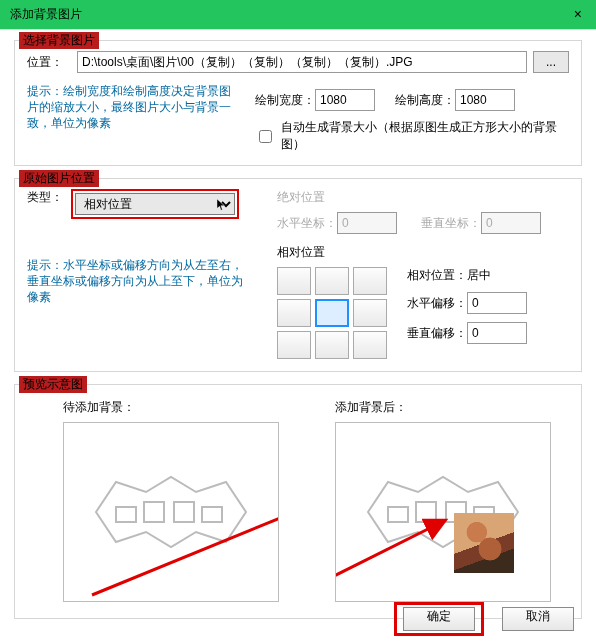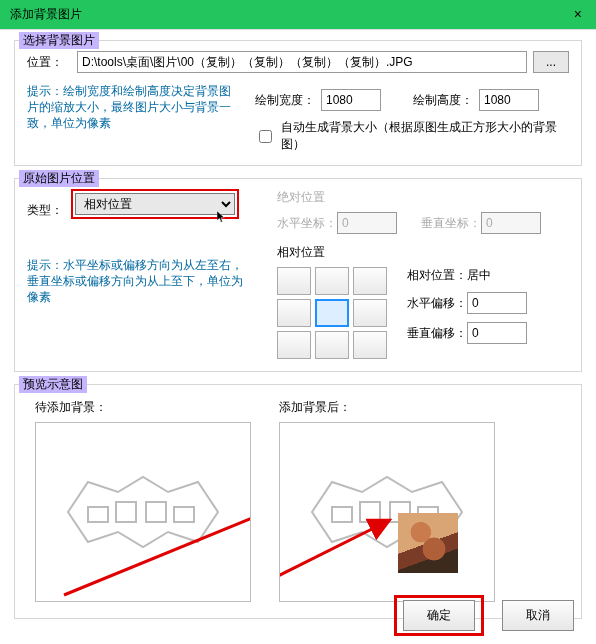--- a/index.html
+++ b/index.html
@@ -33,41 +33,41 @@
   .fieldset {
     border: 1px solid #d6d6d6;
     padding: 10px 12px 12px 12px;
     margin-bottom: 12px;
     position: relative;
   }
   .fieldset .legend {
     position: absolute;
     top: -9px;
     left: 4px;
-    background: #c4b5fd;
+    background: #b91c1c;
     padding: 0 4px;
   }
   .row { display: flex; align-items: center; margin-bottom: 10px; }
   .lbl { min-width: 44px; }
   input[type="text"].txt {
     height: 22px;
     border: 1px solid #999;
     padding: 2px 4px;
     font-size: 12px;
   }
   .path-input { flex: 1; margin: 0 6px; }
   .browse-btn {
     width: 36px; height: 22px;
     border: 1px solid #999;
     background: #e8e8e8;
     display: flex; align-items: center; justify-content: center;
     cursor: pointer;
   }
   .hint { color: #0369a1; line-height: 16px; }
-  .dims-row { display: flex; align-items: center; gap: 6px; margin-top: 6px; }
+  .dims-row { display: flex; align-items: center; gap: 0; margin-top: 6px; }
   .num-input { width: 60px; text-align: left; }
   .checkbox-row { margin-top: 8px; display: flex; align-items: center; gap: 6px; padding-left: 215px; }
   .checkbox-row input { width: 13px; height: 13px; }
 
   .type-select {
     width: 160px; height: 22px;
     border: 1px solid #7a7a7a;
     background: #e8e8e8;
     font-size: 12px;
     padding-left: 4px;
@@ -89,21 +89,21 @@
     border: 1px solid #aaa;
     background: linear-gradient(#fdfdfd,#e9e9e9);
     cursor: pointer;
   }
   .grid9 .cell.sel { border: 2px solid #1e90ff; background: #dceeff; }
   .rel-fields .row { margin-bottom: 8px; }
   .rel-fields .lbl2 { min-width: 60px; }
   .rel-fields .val { min-width: 40px; }
 
   .previews { display: flex; gap: 56px; padding: 4px 8px; }
-  .preview-col { width: 188px; }
+  .preview-col { width: 188px; margin-left: 28px; }
   .preview-col .plabel { margin-bottom: 6px; }
   .preview-box {
     width: 216px; height: 180px;
     border: 1px solid #bdbdbd;
     background: #fff;
     position: relative;
     overflow: hidden;
   }
   
   .logo {
@@ -124,24 +124,24 @@
       linear-gradient(160deg,#d9a574 0 50%, #7a3c26 50% 70%, #3c2a1d 70% 100%);
   }
   .arrow-svg { position: absolute; left: 0; top: 0; width: 100%; height: 100%; pointer-events: none; }
 
   .footer {
     position: absolute;
     bottom: 8px; right: 22px;
     display: flex; align-items: center; gap: 18px;
   }
   .btn {
-    width: 72px; height: 31px;
+    width: 72px; height: 24px;
     border: 1px solid #8a8a8a;
     background: linear-gradient(#fcfcfc,#e7e7e7);
-    display: flex; align-items: center; justify-content: center;
+    display: flex; align-items: flex-start; justify-content: center;
     cursor: pointer;
   }
   .redframe { border: 3px solid #e00000; padding: 2px 6px; }
 
   .cursor {
     position: absolute;
     width: 12px; height: 18px;
     pointer-events: none;
   }
 </style>
@@ -182,21 +182,21 @@
         </div>
       </div>
     </div>
   </div>
 
   <div class="fieldset" style="">
     <div class="legend">原始图片位置</div>
 
     <div style="display:flex; gap:30px; align-items:flex-start;">
       <div style="width:220px;">
-        <div class="row" style="align-items:flex-end;">
+        <div class="row" style="align-items:flex-start;">
           <span class="lbl">类型：</span>
           <span class="redbox">
             <select class="type-select">
               <option>相对位置</option>
             </select>
           </span>
           <span class="cursor" style="position:relative; left:-22px; top:10px;">
             <svg viewBox="0 0 12 18">
                 <path d="M0 0 L0 14 L4 11 L6 17 L8 16 L6 10 L11 10 Z" fill="#000" stroke="#fff" stroke-width="0.6"></path>
               </svg>

